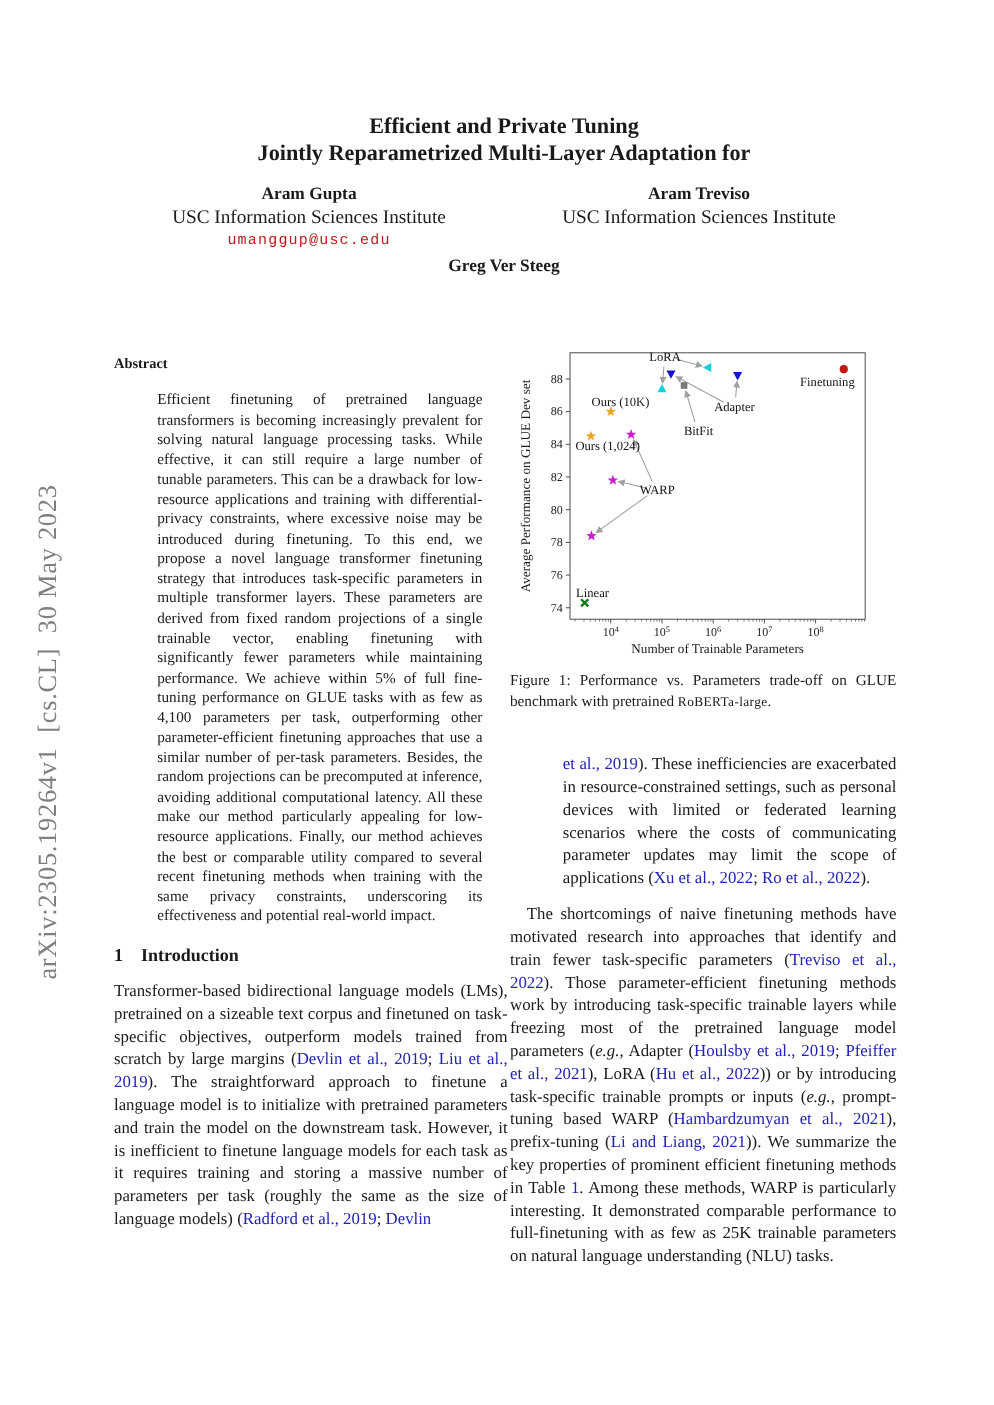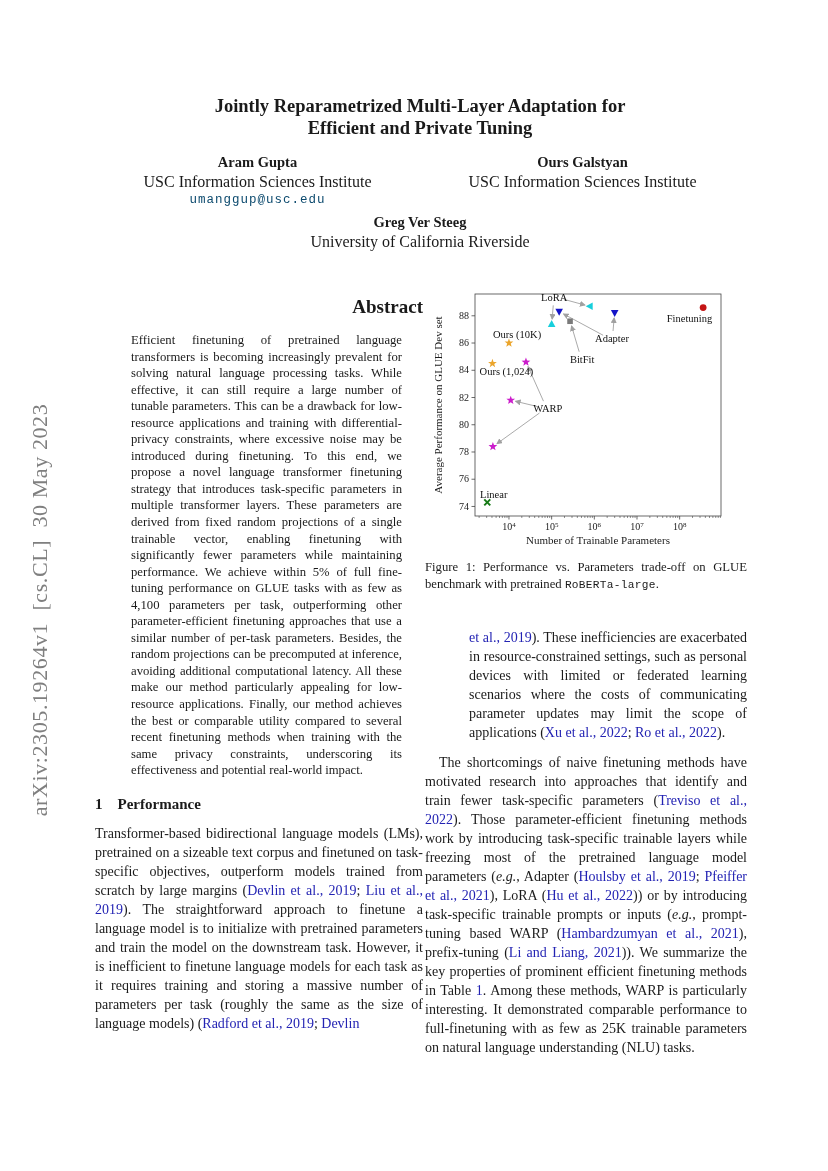--- a/index.html
+++ b/index.html
@@ -13,75 +13,74 @@
     transform:translate(-50%,-50%) rotate(-90deg);
     font-size:22px;letter-spacing:.6px;color:var(--watermark,#7f7f7f);white-space:pre;
   }
   
   .header{position:absolute;left:95px;top:96px;width:650px;text-align:center;}
   .title{font-weight:bold;font-size:18.5px;line-height:21.5px;}
   .authors-row{display:flex;margin-top:14px;}
   .author-block{flex:1;}
   .author-name{font-weight:bold;font-size:14.5px;line-height:19px;}
   .author-affil{font-size:16px;line-height:19px;}
-  .author-email{font-family:"Liberation Mono","DejaVu Sans Mono",monospace;font-size:12.5px;letter-spacing:1px;line-height:18px;color:#0c4a6e;}
+  .author-email{font-family:"Liberation Mono","DejaVu Sans Mono",monospace;font-size:12.5px;letter-spacing:1px;line-height:18px;color:#b91c1c;}
   .author-center{margin-top:4px;}
   
   .col-left{position:absolute;left:95px;top:290px;width:328px;}
   .col-right{position:absolute;left:425px;top:288px;width:322px;}
-  .abstract-heading{text-align:right;font-weight:bold;font-size:19px;margin:6px 0 14px 0;}
+  .abstract-heading{text-align:left;font-weight:bold;font-size:12px;margin:6px 0 14px 0;}
   .abstract-text{
     margin:0 21px 0 36px;font-size:12.7px;line-height:16.55px;
     text-align:justify;hyphens:auto;-webkit-hyphens:auto;
   }
   .section-heading{font-weight:bold;font-size:15px;margin:17px 0 0 0;}
   .section-number{display:inline-block;margin-right:15px;}
   p.body{font-size:14px;line-height:19px;text-align:justify;margin:11px 0 0 0;hyphens:auto;-webkit-hyphens:auto;}
   p.body.cont{margin-top:0;margin-left:44px;}
   p.body.indent{text-indent:14px;}
   .s-cite{color:var(--cite,#2323b3);}
   .s-italic{font-style:italic;}
-  .s-mono{font-family:Liberation Mono, monospace;font-size:.88em;letter-spacing:.3px;}
+  .s-mono{font-family:Liberation Serif, serif;font-size:.88em;letter-spacing:.3px;}
   
   figure{margin:0;padding:0;}
   .chart-svg{display:block;margin-left:6px;}
   figcaption{font-size:12.7px;line-height:17px;text-align:justify;margin-top:9px;}
   .fig-gap{height:34px;}
 </style>
 </head>
 <body>
 
 <div class="arxiv-strip">arXiv:2305.19264v1  [cs.CL]  30 May 2023</div>
 
 <div class="header">
   <div class="title">
+    <div>Efficient and Private Tuning</div>
     <div>Jointly Reparametrized Multi-Layer Adaptation for</div>
-    <div>Efficient and Private Tuning</div>
   </div>
   <div class="authors-row">
     <div class="author-block">
       <div class="author-name">Aram Gupta</div>
       <div class="author-affil">USC Information Sciences Institute</div>
       <div class="author-email">umanggup@usc.edu</div>
     </div>
     <div class="author-block">
-      <div class="author-name">Ours Galstyan</div>
+      <div class="author-name">Aram Treviso</div>
       <div class="author-affil">USC Information Sciences Institute</div>
     </div>
   </div>
   <div class="author-block author-center">
     <div class="author-name">Greg Ver Steeg</div>
-    <div class="author-affil">University of California Riverside</div>
   </div>
 </div>
 
 <div class="col-left">
   <div class="abstract-heading">Abstract</div>
   <p class="abstract-text">Efficient finetuning of pretrained language transformers is becoming increasingly prevalent for solving natural language processing tasks. While effective, it can still require a large number of tunable parameters. This can be a drawback for low-resource applications and training with differential-privacy constraints, where excessive noise may be introduced during finetuning. To this end, we propose a novel language transformer finetuning strategy that introduces task-specific parameters in multiple transformer layers. These parameters are derived from fixed random projections of a single trainable vector, enabling finetuning with significantly fewer parameters while maintaining performance. We achieve within 5% of full fine-tuning performance on GLUE tasks with as few as 4,100 parameters per task, outperforming other parameter-efficient finetuning approaches that use a similar number of per-task parameters. Besides, the random projections can be precomputed at inference, avoiding additional computational latency. All these make our method particularly appealing for low-resource applications. Finally, our method achieves the best or comparable utility compared to several recent finetuning methods when training with the same privacy constraints, underscoring its effectiveness and potential real-world impact.</p>
-  <h2 class="section-heading"><span class="section-number">1</span><span>Performance</span></h2>
+  <h2 class="section-heading"><span class="section-number">1</span><span>Introduction</span></h2>
   <p class="body"><span>Transformer-based bidirectional language models (LMs), pretrained on a sizeable text corpus and finetuned on task-specific objectives, outperform models trained from scratch by large margins (</span><span class="s-cite">Devlin et al., 2019</span><span>; </span><span class="s-cite">Liu et al., 2019</span><span>). The straightforward approach to finetune a language model is to initialize with pretrained parameters and train the model on the downstream task. However, it is inefficient to finetune language models for each task as it requires training and storing a massive number of parameters per task (roughly the same as the size of language models) (</span><span class="s-cite">Radford et al., 2019</span><span>; </span><span class="s-cite">Devlin</span></p>
 </div>
 
 <div class="col-right">
   <figure>
     <svg class="chart-svg" width="300" height="262" viewBox="0 0 300 262">
         <defs>
           <marker id="arr" markerWidth="6" markerHeight="6" refX="5" refY="3" orient="auto" markerUnits="userSpaceOnUse">
             <path d="M0,0L6,3L0,6z" fill="#a0a0a0"></path>
           </marker>

